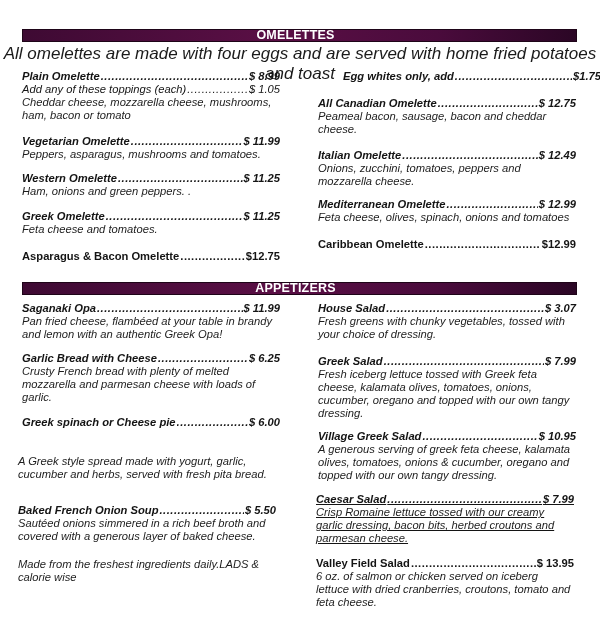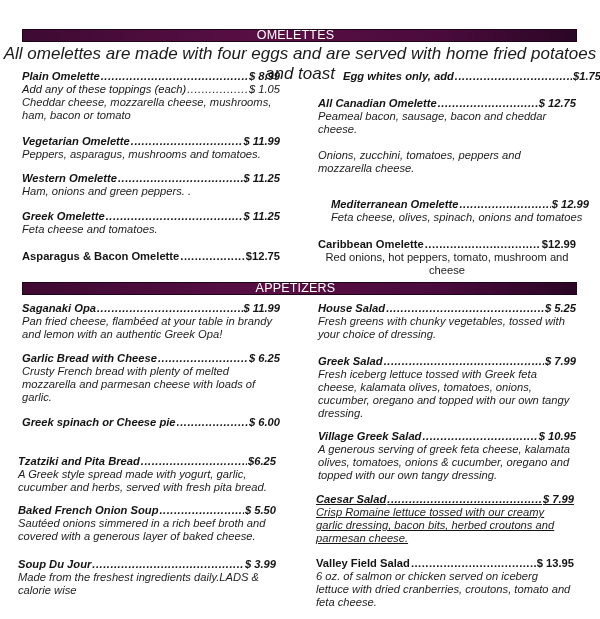--- a/index.html
+++ b/index.html
@@ -2,21 +2,21 @@
 <html><head>
 <meta charset="utf-8">
 <style>
   html, body { margin: 0; padding: 0; background: #ffffff; }
   body { width: 600px; height: 619px; position: relative; overflow: hidden;
          font-family: "Liberation Sans", sans-serif; color: #141414; }
   .bar { position: absolute; left: 22px; width: 555px; height: 13px;
          background: linear-gradient(90deg, #3e0a33 0%, #5a0f45 45%, #4a0b3c 75%, #2b0625 100%);
          border: 1px solid #1e0418; box-sizing: border-box; }
   .bar-title { position: absolute; left: 0; right: 8px; top: -2px; text-align: center;
-               color: #ffffff; font-weight: normal; font-size: 12.5px; letter-spacing: 0.2px; }
+               color: #ffffff; font-weight: bold; font-size: 12.5px; letter-spacing: 0.2px; }
   .subtitle { position: absolute; left: 0; right: 0; text-align: center; font-style: italic;
               font-size: 17px; color: #1a1a1a; }
   .item { position: absolute; width: 258px; font-size: 11.2px; line-height: 13px; }
   .item-head { display: flex; align-items: baseline; font-weight: bold; font-style: italic; }
   .item-head.upright { font-style: normal; }
   .item-name { white-space: nowrap; }
   .dots { flex: 1; overflow: hidden; white-space: nowrap; margin: 0 1px; letter-spacing: 0.5px; }
   .dots::before { content: "......................................................................................................................................."; }
   .item-price { white-space: nowrap; }
   .item-desc { font-style: italic; color: #1c1c1c; }
@@ -85,37 +85,41 @@
 </div>
 <div class="item" style="left:318px; top:97px;">
   <div class="item-head">
       <span class="item-name">All Canadian Omelette</span>
       <span class="dots"></span>
       <span class="item-price">$ 12.75</span>
     </div>
   <div class="item-desc">Peameal bacon, sausage, bacon and cheddar cheese.</div>
 </div>
 <div class="item" style="left:318px; top:149px;">
+  <div class="item-head">
+      <span class="item-name">Italian Omelette</span>
+      <span class="dots"></span>
+      <span class="item-price">$ 12.49</span>
+    </div>
   <div class="item-desc">Onions, zucchini, tomatoes, peppers and mozzarella cheese.</div>
 </div>
-<div class="item" style="left:331px; top:198px;">
+<div class="item" style="left:318px; top:198px;">
   <div class="item-head">
       <span class="item-name">Mediterranean Omelette</span>
       <span class="dots"></span>
       <span class="item-price">$ 12.99</span>
     </div>
   <div class="item-desc">Feta cheese, olives, spinach, onions and tomatoes</div>
 </div>
 <div class="item" style="left:318px; top:238px;text-align:center;">
   <div class="item-head upright">
       <span class="item-name">Caribbean Omelette</span>
       <span class="dots"></span>
       <span class="item-price">$12.99</span>
     </div>
-  <div class="item-desc upright">Red onions, hot peppers, tomato, mushroom and cheese</div>
 </div>
 
 <div class="bar" style="top:282px;">
   <div class="bar-title">APPETIZERS</div>
 </div>
 
 <div class="item" style="left:22px; top:302px;">
   <div class="item-head">
       <span class="item-name">Saganaki Opa</span>
       <span class="dots"></span>
@@ -132,49 +136,39 @@
   <div class="item-desc">Crusty French bread with plenty of melted mozzarella and parmesan cheese with loads of garlic.</div>
 </div>
 <div class="item" style="left:22px; top:416px;">
   <div class="item-head">
       <span class="item-name">Greek spinach or Cheese pie</span>
       <span class="dots"></span>
       <span class="item-price">$ 6.00</span>
     </div>
 </div>
 <div class="item" style="left:18px; top:455px;">
-  <div class="item-head">
-      <span class="item-name">Tzatziki and Pita Bread</span>
-      <span class="dots"></span>
-      <span class="item-price">$6.25</span>
-    </div>
   <div class="item-desc">A Greek style spread made with yogurt, garlic, cucumber and herbs, served with fresh pita bread.</div>
 </div>
 <div class="item" style="left:18px; top:504px;">
   <div class="item-head">
       <span class="item-name">Baked French Onion Soup</span>
       <span class="dots"></span>
       <span class="item-price">$ 5.50</span>
     </div>
   <div class="item-desc">Sautéed onions simmered in a rich beef broth and covered with a generous layer of baked cheese.</div>
 </div>
 <div class="item" style="left:18px; top:558px;">
-  <div class="item-head">
-      <span class="item-name">Soup Du Jour</span>
-      <span class="dots"></span>
-      <span class="item-price">$ 3.99</span>
-    </div>
   <div class="item-desc">Made from the freshest ingredients daily.LADS &amp; calorie wise</div>
 </div>
 
 <div class="item" style="left:318px; top:302px;">
   <div class="item-head">
       <span class="item-name">House Salad</span>
       <span class="dots"></span>
-      <span class="item-price">$ 5.25</span>
+      <span class="item-price">$ 3.07</span>
     </div>
   <div class="item-desc">Fresh greens with chunky vegetables, tossed with your choice of dressing.</div>
 </div>
 <div class="item" style="left:318px; top:355px;">
   <div class="item-head">
       <span class="item-name">Greek Salad</span>
       <span class="dots"></span>
       <span class="item-price">$ 7.99</span>
     </div>
   <div class="item-desc">Fresh iceberg lettuce tossed with Greek feta cheese, kalamata olives, tomatoes, onions, cucumber, oregano and topped with our own tangy dressing.</div>

